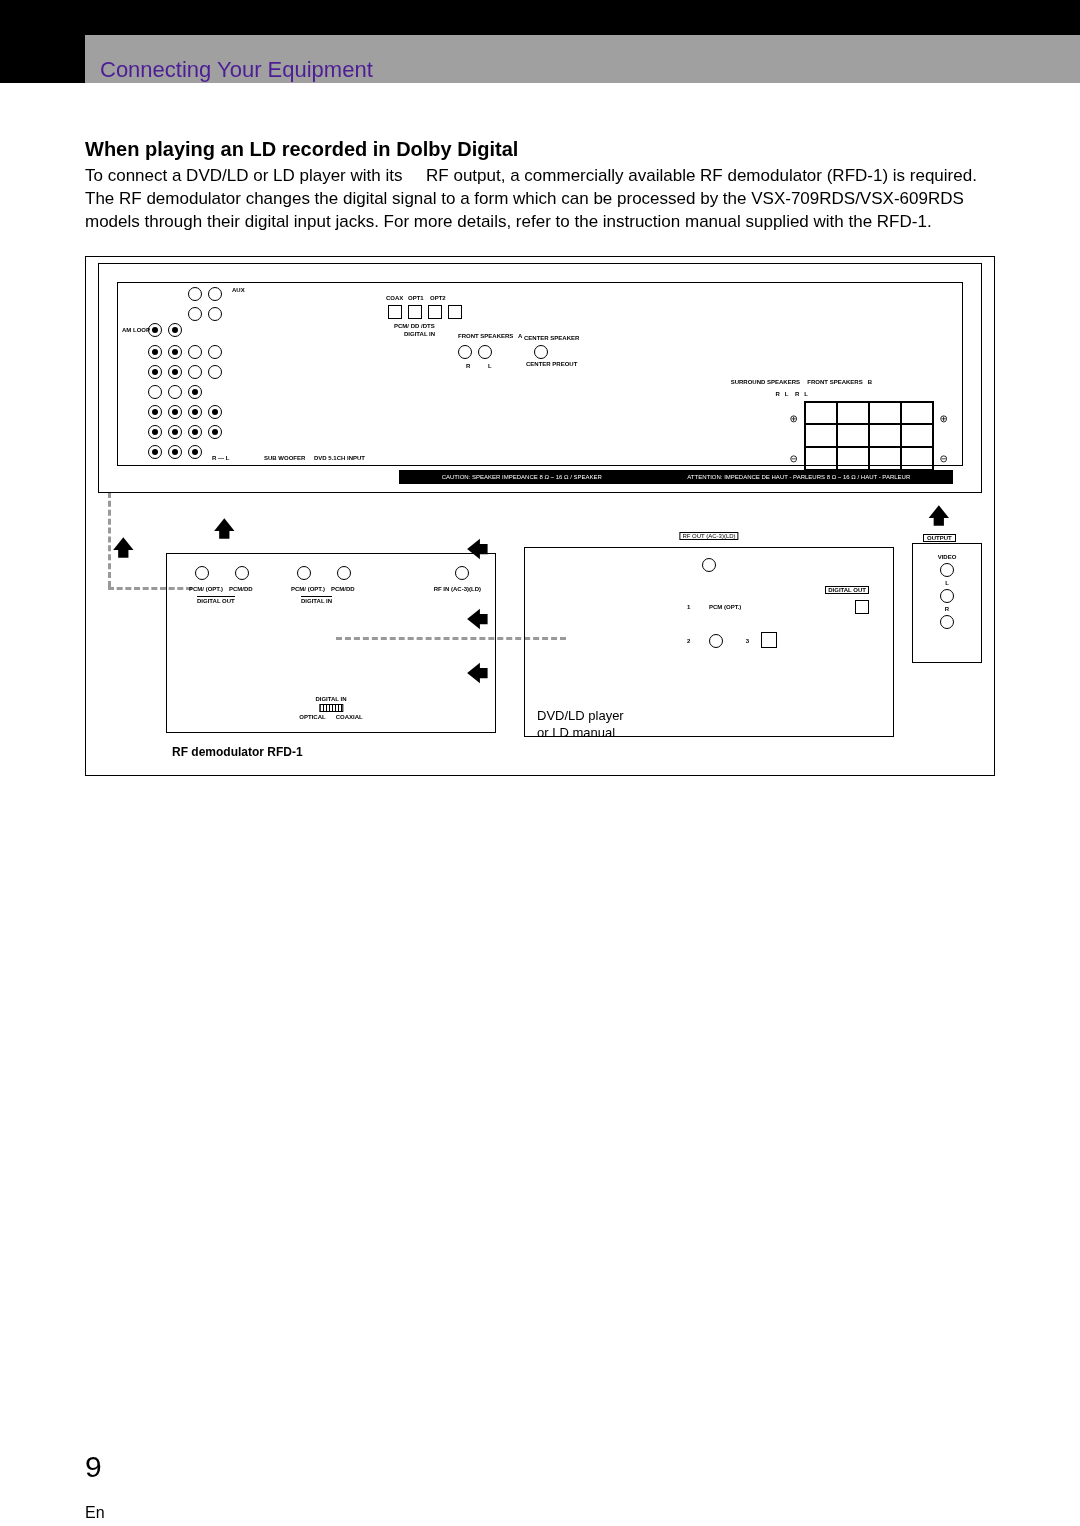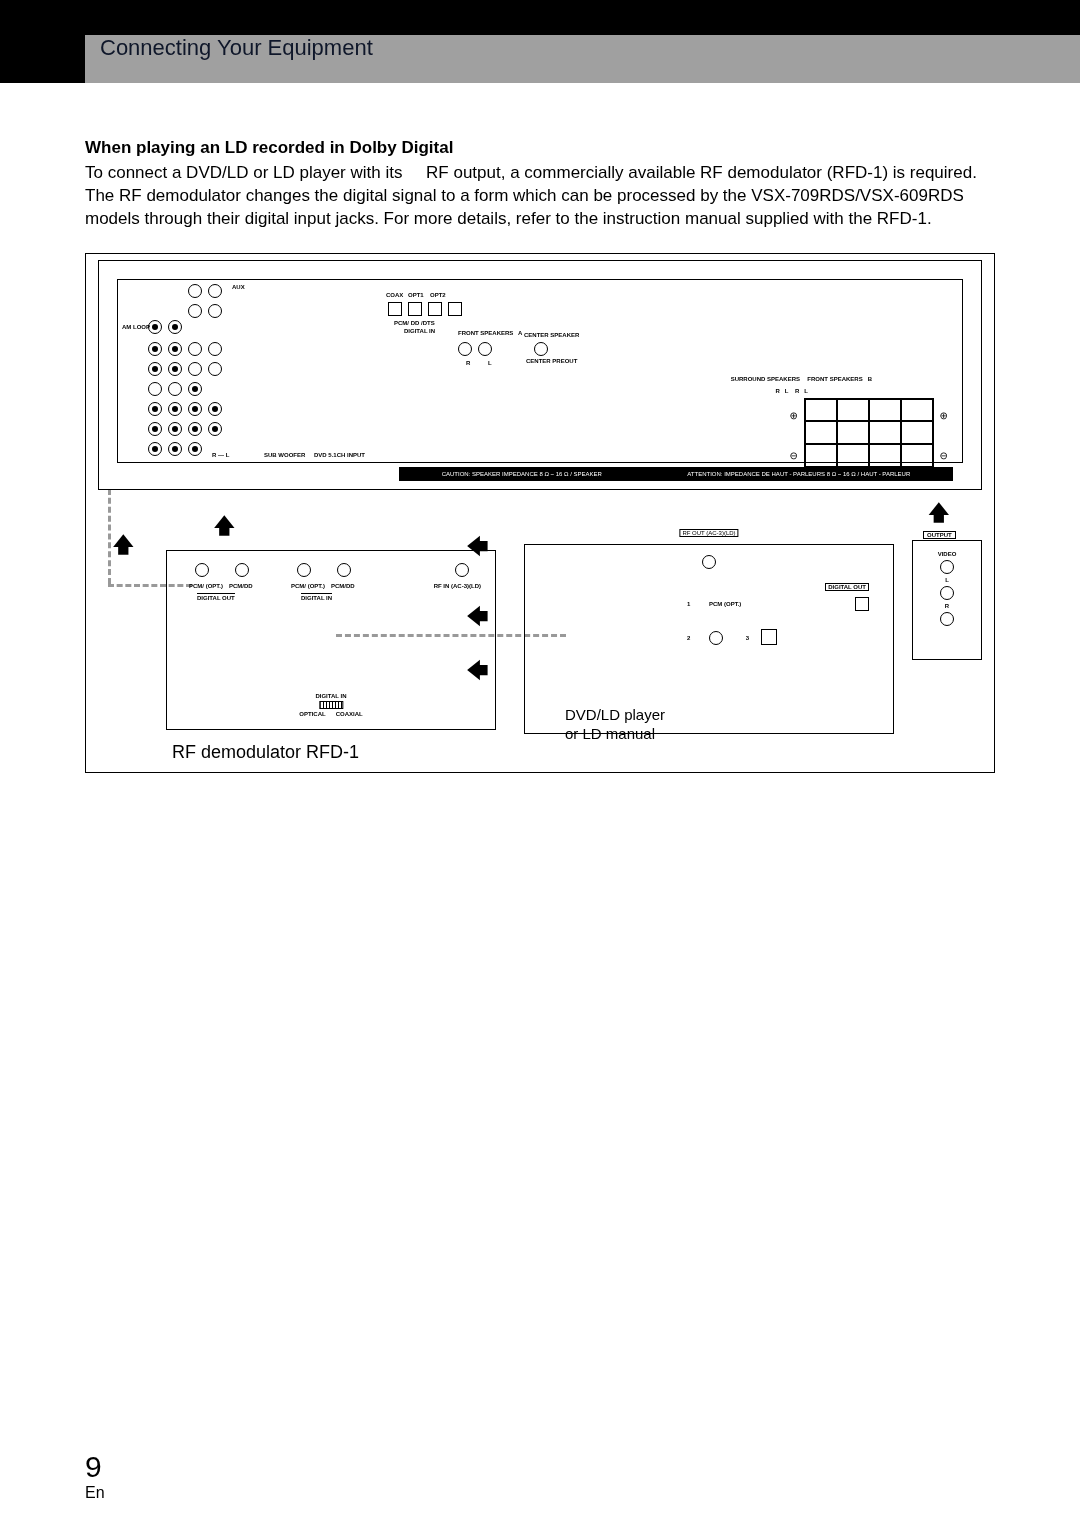--- a/index.html
+++ b/index.html
@@ -15,23 +15,23 @@
   .top-black {
     background: #000;
     width: 1080px;
     height: 35px;
   }
   .header-bar {
     background: #a0a0a0;
     width: 1080px;
     height: 48px;
     display: flex;
-    align-items: flex-start;
+    align-items: flex-end;
     padding-left: 100px;
-    color: #0f172a;
+    color: #4c1d95;
     font-size: 22px;
   }
   .black-corner {
     position: absolute;
     top: 35px;
     left: 0;
     width: 85px;
     height: 48px;
     background: #000;
   }
@@ -40,21 +40,21 @@
   }
   .subheader {
     background: #808080;
     color: #fff;
     font-size: 22px;
     padding: 8px 14px 10px 14px;
     margin-bottom: 28px;
   }
   .boldline {
     font-weight: bold;
-    font-size: 17px;
+    font-size: 20px;
     margin-bottom: 4px;
   }
   .body-text {
     font-size: 17px;
     line-height: 1.35;
   }
   .diagram-area {
     margin-top: 22px;
     border: 1.5px solid #000;
     height: 520px;
@@ -98,30 +98,30 @@
   }
   .speaker-block div { border: 0.5px solid #000; }
   .demod-box {
     position: absolute;
     left: 80px;
     top: 296px;
     width: 330px;
     height: 180px;
     border: 1.5px solid #000;
   }
-  .demod-label { position: absolute; left: 86px; top: 488px; font-size: 18px; }
+  .demod-label { position: absolute; left: 86px; top: 488px; font-size: 12px; font-weight: bold; }
   .player-box {
     position: absolute;
     left: 438px;
     top: 290px;
     width: 370px;
     height: 190px;
     border: 1.5px solid #000;
   }
-  .player-label { position: absolute; left: 450px; top: 452px; font-size: 15px; text-align: left; line-height:1.3;margin-left:28px; }
+  .player-label { position: absolute; left: 450px; top: 452px; font-size: 13px; text-align: left; line-height:1.3; }
   .side-box {
     position: absolute;
     right: 12px;
     top: 286px;
     width: 70px;
     height: 120px;
     border: 1.5px solid #000;
   }
   .sj { width: 14px; height: 14px; border: 1px solid #000; border-radius: 50%; margin: 3px auto; }
   .sj-label { font-size: 6px; font-weight: bold; text-align: center; }
@@ -152,21 +152,21 @@
   .memo-text { font-size: 17px; line-height: 1.35; }
   .page-num {
     position: absolute;
     left: 85px;
     bottom: 42px;
     font-size: 30px;
   }
   .lang {
     position: absolute;
     left: 85px;
-    bottom: 24px;
+    bottom: 4px;
     font-size: 16px;
   }
   .opt-jack {
     width: 14px; height: 14px; border:1px solid #000; display:inline-block;
   }
   .caution-strip {
     position: absolute; left: 300px; right: 28px; bottom: 8px; height: 14px;
     background: #000; color: #fff; font-size: 6px; display:flex; align-items:center; justify-content:space-around;
   }
   .digital-in-badge {

